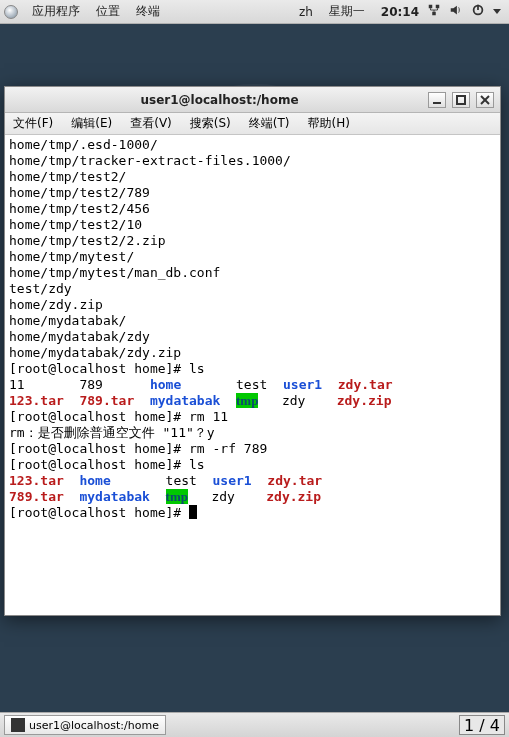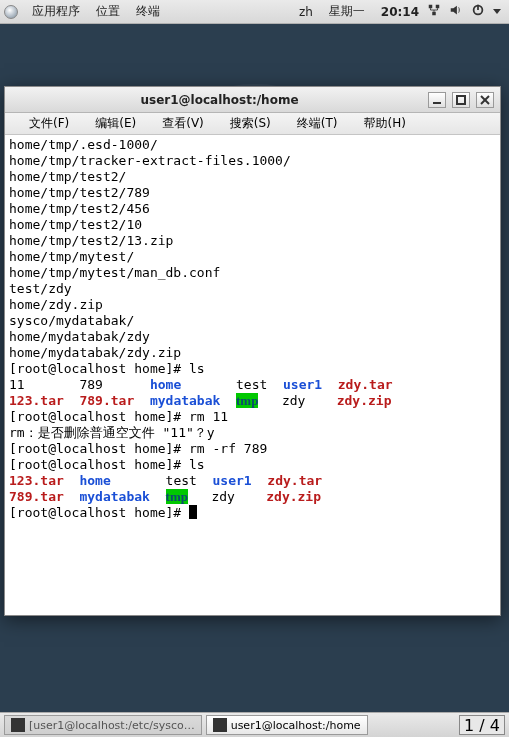--- a/index.html
+++ b/index.html
@@ -37,21 +37,21 @@
     font-size: 12px; font-weight: bold; color: #222; padding: 0 6px; }
   .titlebar .title { flex: 1; text-align: center; }
   .winbtns { display: flex; gap: 6px; }
   .winbtn { width: 18px; height: 16px; border: 1px solid #9a9a9a;
     background: linear-gradient(#fff,#e0e0e0); display:flex; align-items:center;
     justify-content:center; cursor:pointer; }
   .winbtn svg { width: 10px; height: 10px; stroke: #333; stroke-width: 2; fill: none; }
 
   .menubar { height: 22px; background: linear-gradient(#f4f4f4,#e6e6e6);
     border-bottom: 1px solid #c5c5c5; display: flex; align-items: center;
-    font-size: 12px; padding: 0 16px; gap: 10px; }
+    font-size: 12px; padding: 0 0; gap: 2px; }
   .menubar .menu { padding: 2px 8px; cursor: pointer; }
 
   .terminal { flex: 1; background: #fff; color: #000;
     font-family: "DejaVu Sans Mono","Liberation Mono",monospace;
     font-size: 13px; line-height: 16px; padding: 2px 4px; overflow: hidden;
     white-space: pre; }
   .terminal .dir { color: #1a4fd6; font-weight: bold; }
   .terminal .tar { color: #b91c1c; font-weight: bold; }
   .terminal .sticky { background: #00c800; color: #0c4a6e; font-weight: bold; font-family: Liberation Serif, serif; }
   .terminal .cursor { display:inline-block; width: 8px; height: 14px;
@@ -136,44 +136,40 @@
     <span class="menu">搜索(S)</span>
     <span class="menu">终端(T)</span>
     <span class="menu">帮助(H)</span>
   </div>
   <div class="terminal"><span>home/tmp/.esd-1000/</span>
 <span>home/tmp/tracker-extract-files.1000/</span>
 <span>home/tmp/test2/</span>
 <span>home/tmp/test2/789</span>
 <span>home/tmp/test2/456</span>
 <span>home/tmp/test2/10</span>
-<span>home/tmp/test2/13.zip</span>
+<span>home/tmp/test2/2.zip</span>
 <span>home/tmp/mytest/</span>
 <span>home/tmp/mytest/man_db.conf</span>
 <span>test/zdy</span>
 <span>home/zdy.zip</span>
-<span>sysco/mydatabak/</span>
+<span>home/mydatabak/</span>
 <span>home/mydatabak/zdy</span>
 <span>home/mydatabak/zdy.zip</span>
 <span>[root@localhost home]# ls</span>
 <span>11</span>       <span>789</span>      <span class="dir">home</span>       <span>test</span>  <span class="dir">user1</span>  <span class="tar">zdy.tar</span>
 <span class="tar">123.tar</span>  <span class="tar">789.tar</span>  <span class="dir">mydatabak</span>  <span class="sticky">tmp</span>   <span>zdy</span>    <span class="tar">zdy.zip</span>
 <span>[root@localhost home]# rm 11</span>
 <span>rm：是否删除普通空文件 "11"？y</span>
 <span>[root@localhost home]# rm -rf 789</span>
 <span>[root@localhost home]# ls</span>
 <span class="tar">123.tar</span>  <span class="dir">home</span>       <span>test</span>  <span class="dir">user1</span>  <span class="tar">zdy.tar</span>
 <span class="tar">789.tar</span>  <span class="dir">mydatabak</span>  <span class="sticky">tmp</span>   <span>zdy</span>    <span class="tar">zdy.zip</span>
 <span>[root@localhost home]# </span><span class="cursor"></span></div>
 </div>
 
 <div class="bottom-panel">
-  <div class="task inactive">
-    <span class="ticon"></span>
-    <span>[user1@localhost:/etc/sysco…</span>
-  </div>
   <div class="task active">
     <span class="ticon"></span>
     <span>user1@localhost:/home</span>
   </div>
   <span class="spacer"></span>
   <div class="workspace">1 / 4</div>
 </div>
 
 </body></html>

